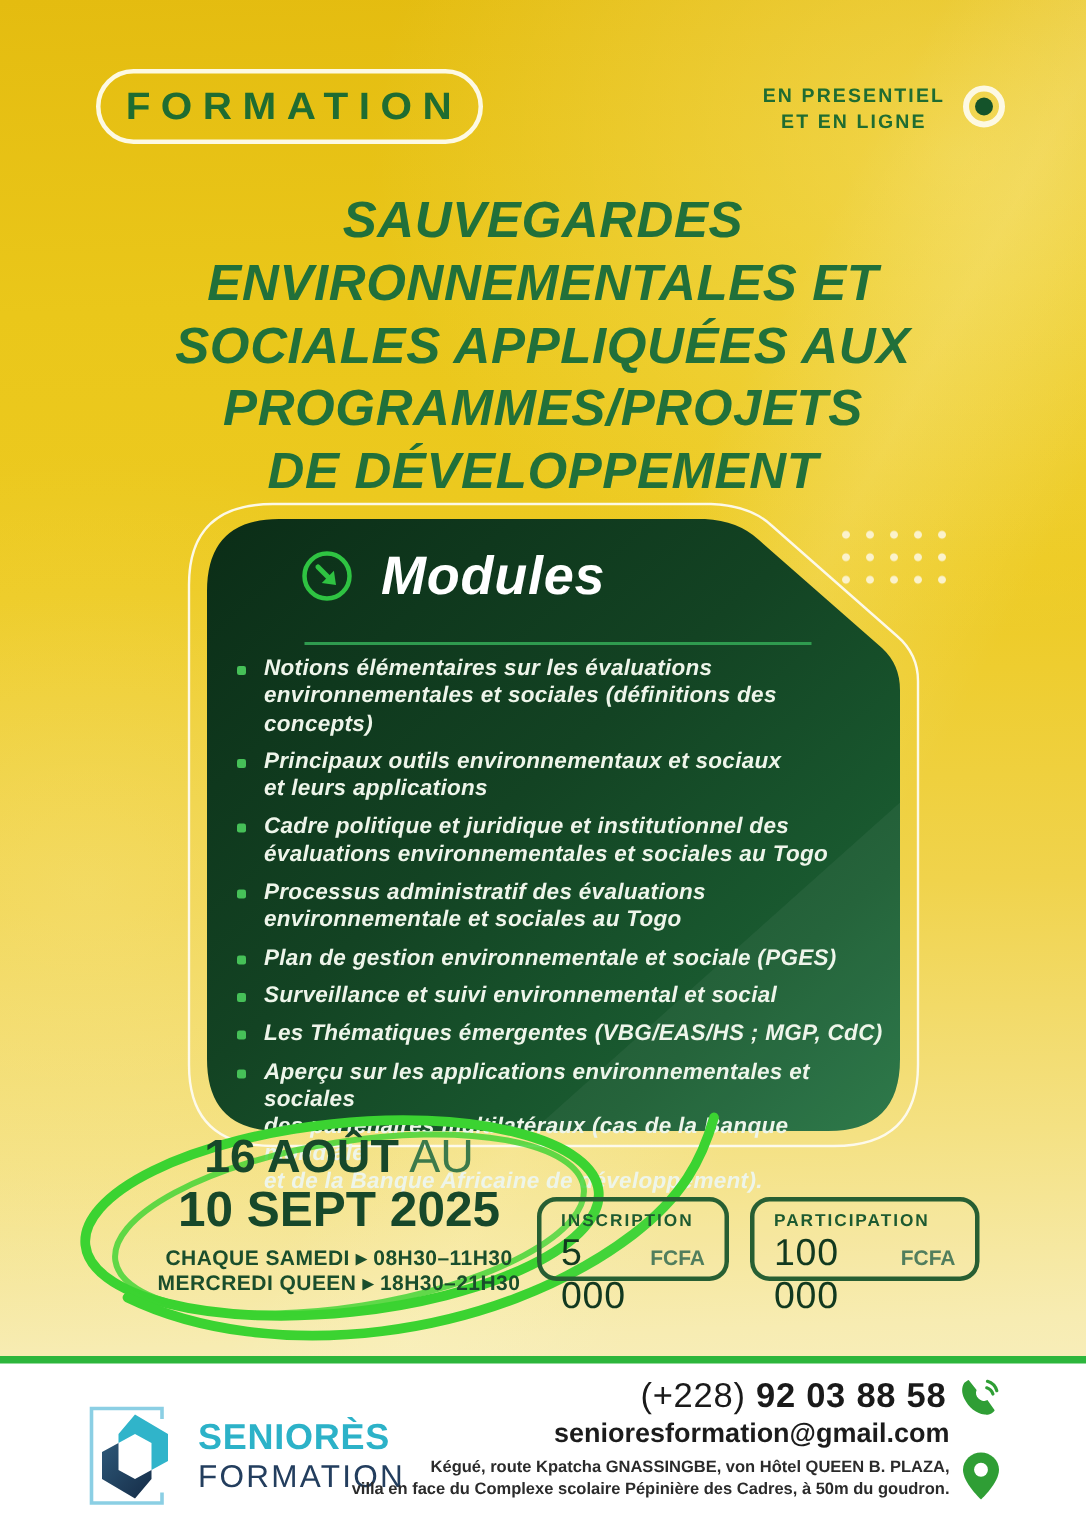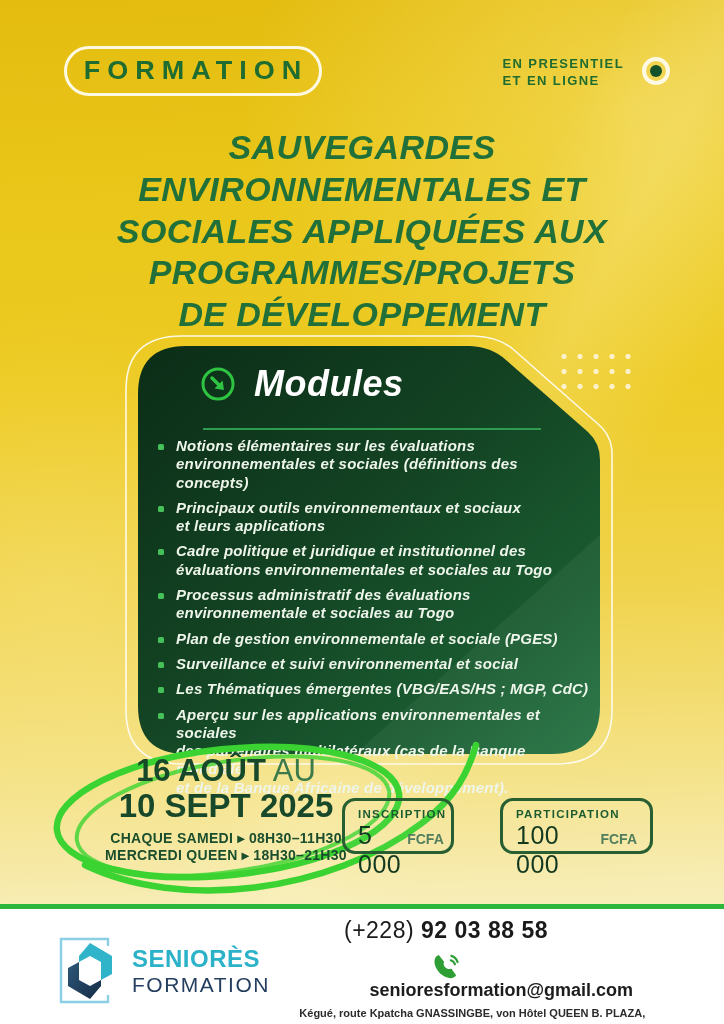--- a/index.html
+++ b/index.html
@@ -22,21 +22,21 @@
   .pill {
     position:absolute; left:64px; top:46px; width:258px; height:50px;
     border:3px solid #fdf9e3; border-radius:26px;
     display:flex; align-items:center; justify-content:center;
   }
   .pill span {
     color:#1f6c31; font-size:27px; font-weight:bold; letter-spacing:7px;
     transform:scaleY(.94); padding-left:6px;
   }
   .mode {
-    position:absolute; right:100px; top:55px; text-align:left;
+    position:absolute; right:94px; top:55px; text-align:center;
     color:#1f6c31; font-size:13px; font-weight:bold; letter-spacing:1.4px; line-height:17px;
   }
   .target {
     position:absolute; right:54px; top:57px; width:28px; height:28px;
     border:4px solid #fdf9e3; border-radius:50%;
     display:flex; align-items:center; justify-content:center;
   }
   .target i { display:block; width:12px; height:12px; border-radius:50%; background:#14532a; }
 
   
@@ -73,36 +73,36 @@
   .d1 { color:#17482a; font-size:31px; font-weight:bold; line-height:1.05; }
   .d1 .au { color:#3c7a4b; font-weight:normal; }
   .d2 { color:#17482a; font-size:33px; font-weight:bold; line-height:1.1; }
   .sess { margin-top:6px; color:#1a4e2c; font-size:14px; font-weight:bold; letter-spacing:.3px; line-height:1.22; }
 
   
   .price {
     position:absolute; top:798px; height:56px;
     border:3px solid #275f33; border-radius:13px; padding:7px 13px 0 13px; background:rgba(255,255,255,0.04);
   }
-  .price.insc { left:342px; width:112px; }
+  .price.insc { left:358px; width:128px; }
   .price.part { left:500px; width:153px; }
   .price .lbl { color:#1d5a30; font-size:11.5px; font-weight:bold; letter-spacing:1.3px; }
   .price .row { display:flex; align-items:baseline; gap:6px; margin-top:1px; }
   .price .amt { color:#12391f; font-size:25px; font-weight:normal; letter-spacing:.5px; }
   .price .cur { color:#517e5d; font-size:14px; font-weight:bold; }
 
   
   .footer { position:absolute; left:0; top:904px; width:724px; height:120px; background:#ffffff; }
   .footer .gline { position:absolute; left:0; top:0; width:100%; height:5px; background:#2db63c; }
   .brand { position:absolute; left:58px; top:32px; display:flex; align-items:center; gap:10px; }
   .brand .btxt { display:flex; flex-direction:column; }
   .brand .bn { color:#2cb2c8; font-size:24px; font-weight:bold; letter-spacing:.5px; line-height:1.0; }
   .brand .bs { color:#233e5e; font-size:21px; letter-spacing:1.5px; line-height:1.0; margin-top:3px; }
   .contact { position:absolute; right:58px; top:13px; width:440px; }
-  .crow { display:flex; justify-content:flex-end; align-items:center; gap:9px;flex-direction:column; }
+  .crow { display:flex; justify-content:flex-end; align-items:center; gap:9px; }
   .phone { color:#1a1a1a; font-size:23px; letter-spacing:.5px; }
   .phone b { font-weight:bold; }
   .email { text-align:right; padding-right:33px; color:#1c1c1c; font-size:18px; font-weight:bold; margin-top:1px; }
   .addr {
     text-align:right; color:#2b2b2b; font-size:11px; font-weight:bold;
     line-height:1.4; white-space:pre-line; margin-top:5px;
   }
 </style>
 </head>
 <body>

